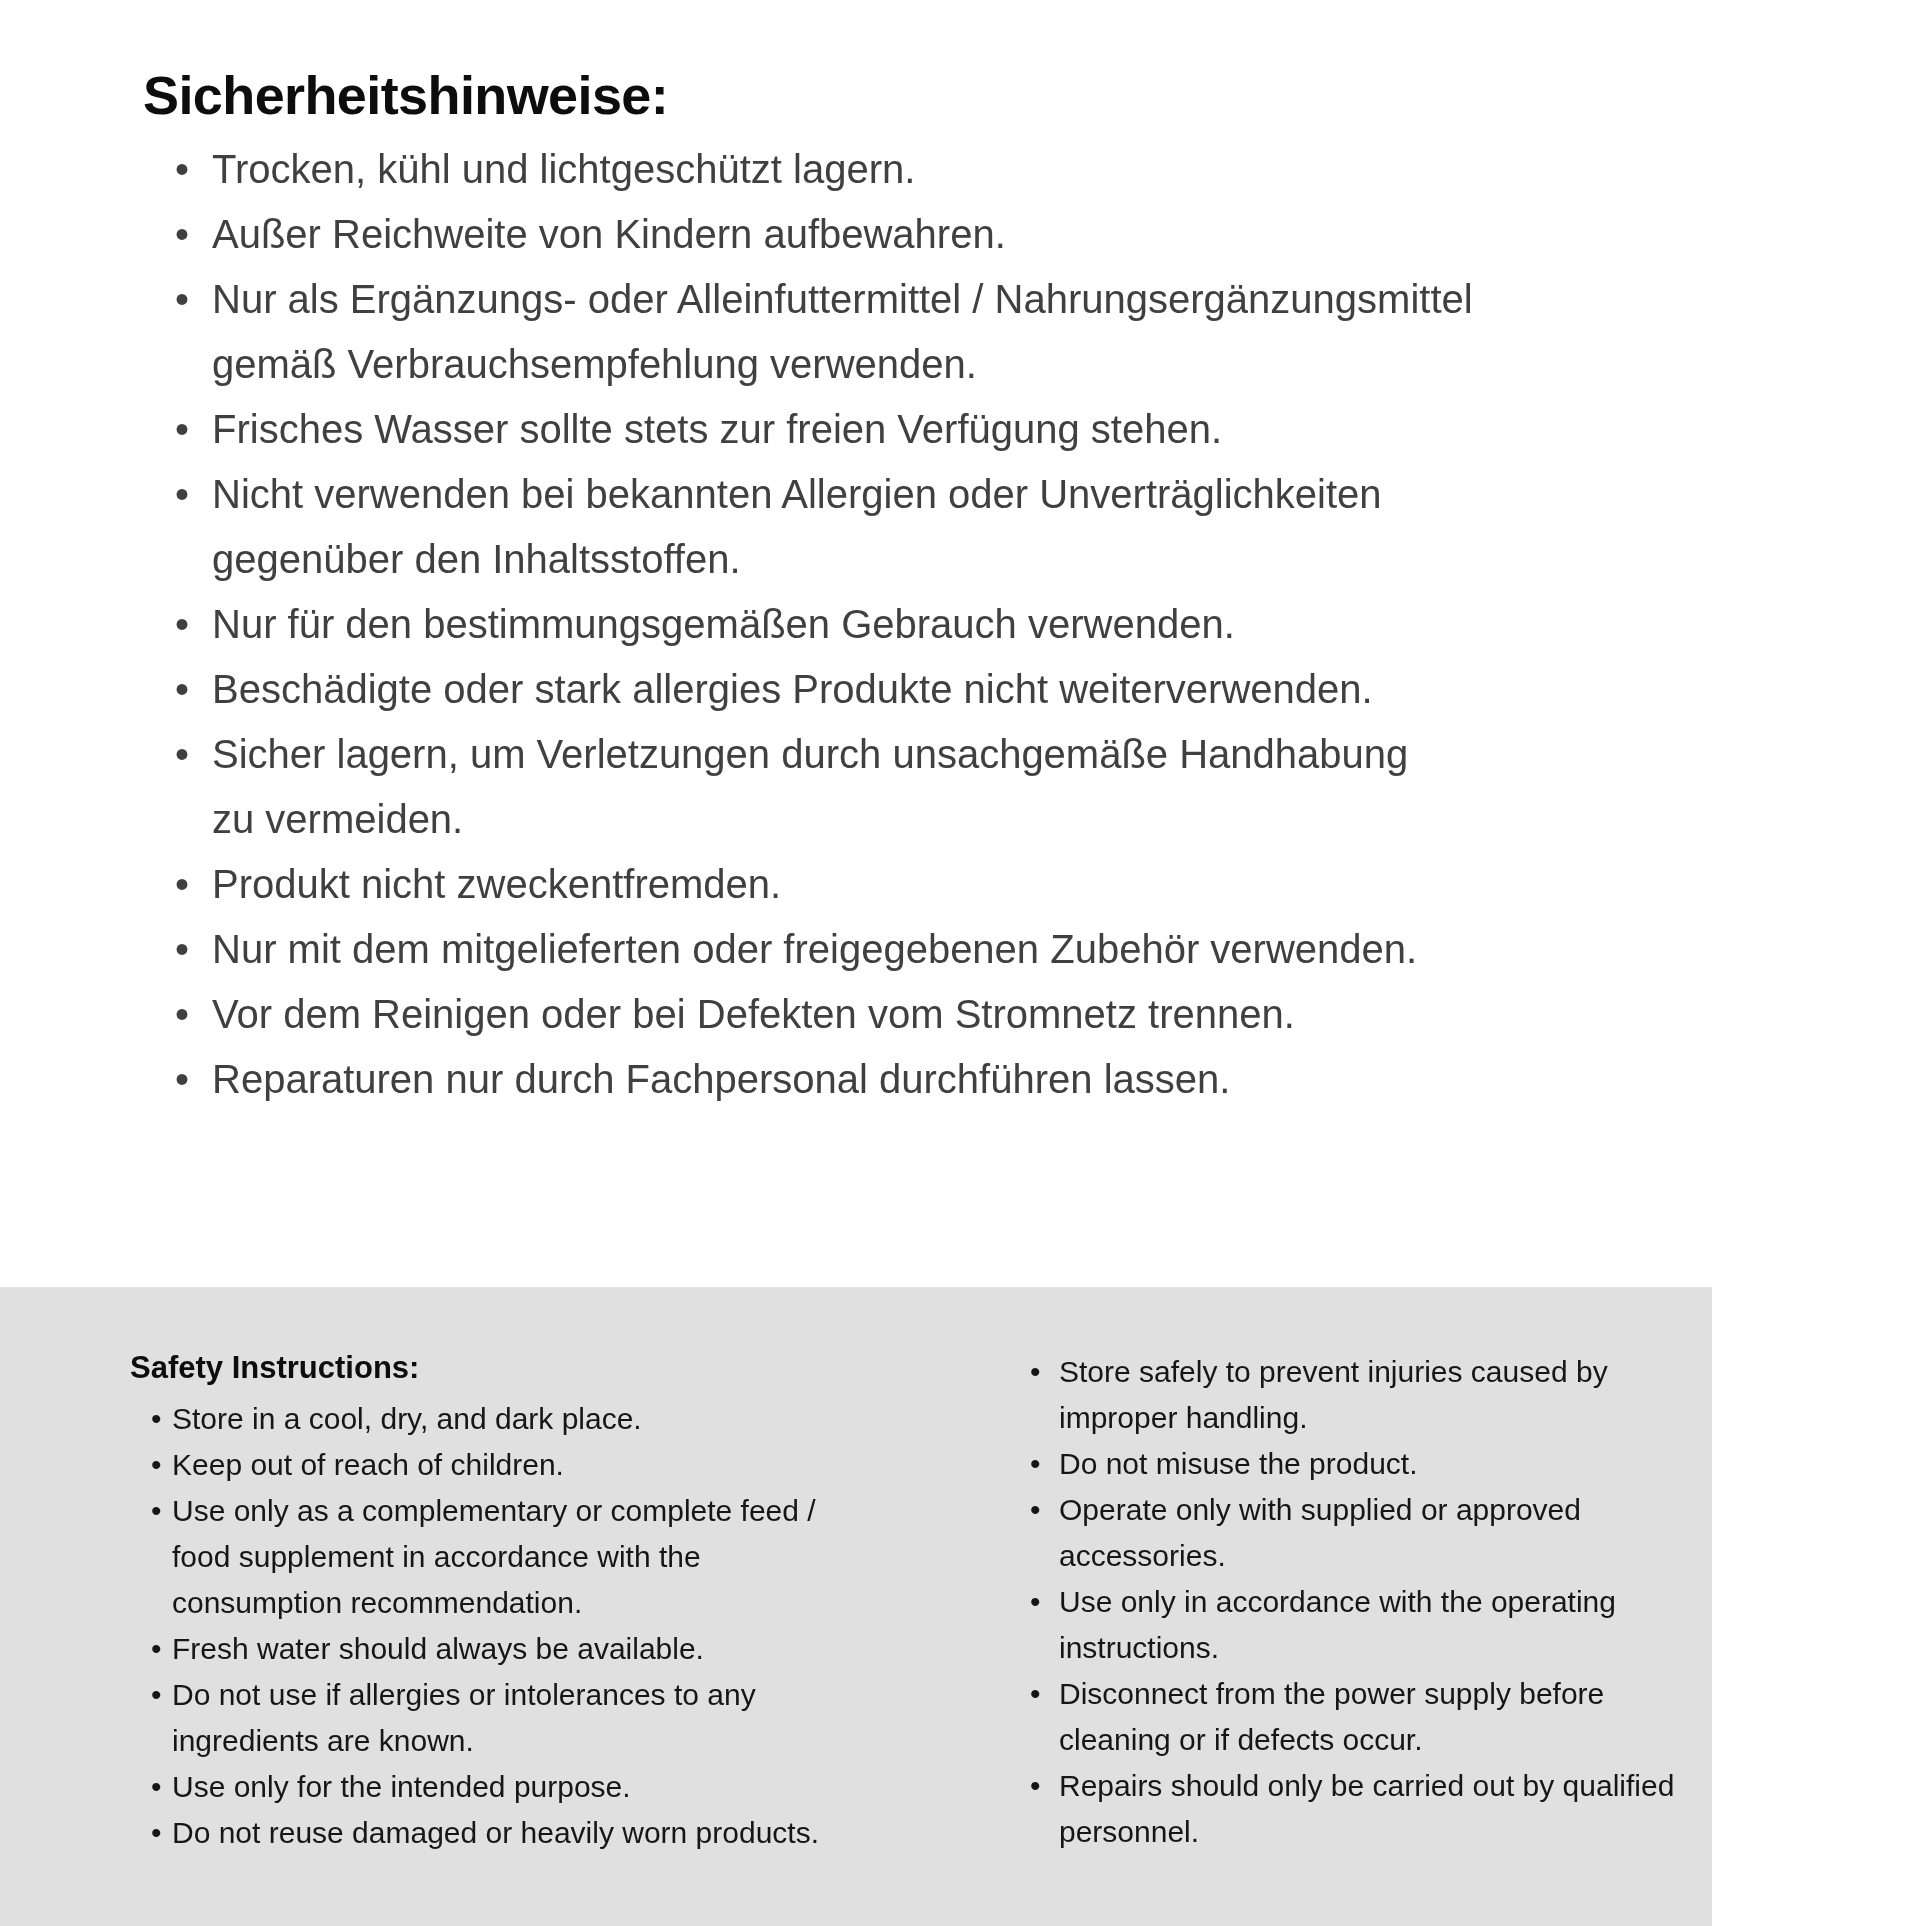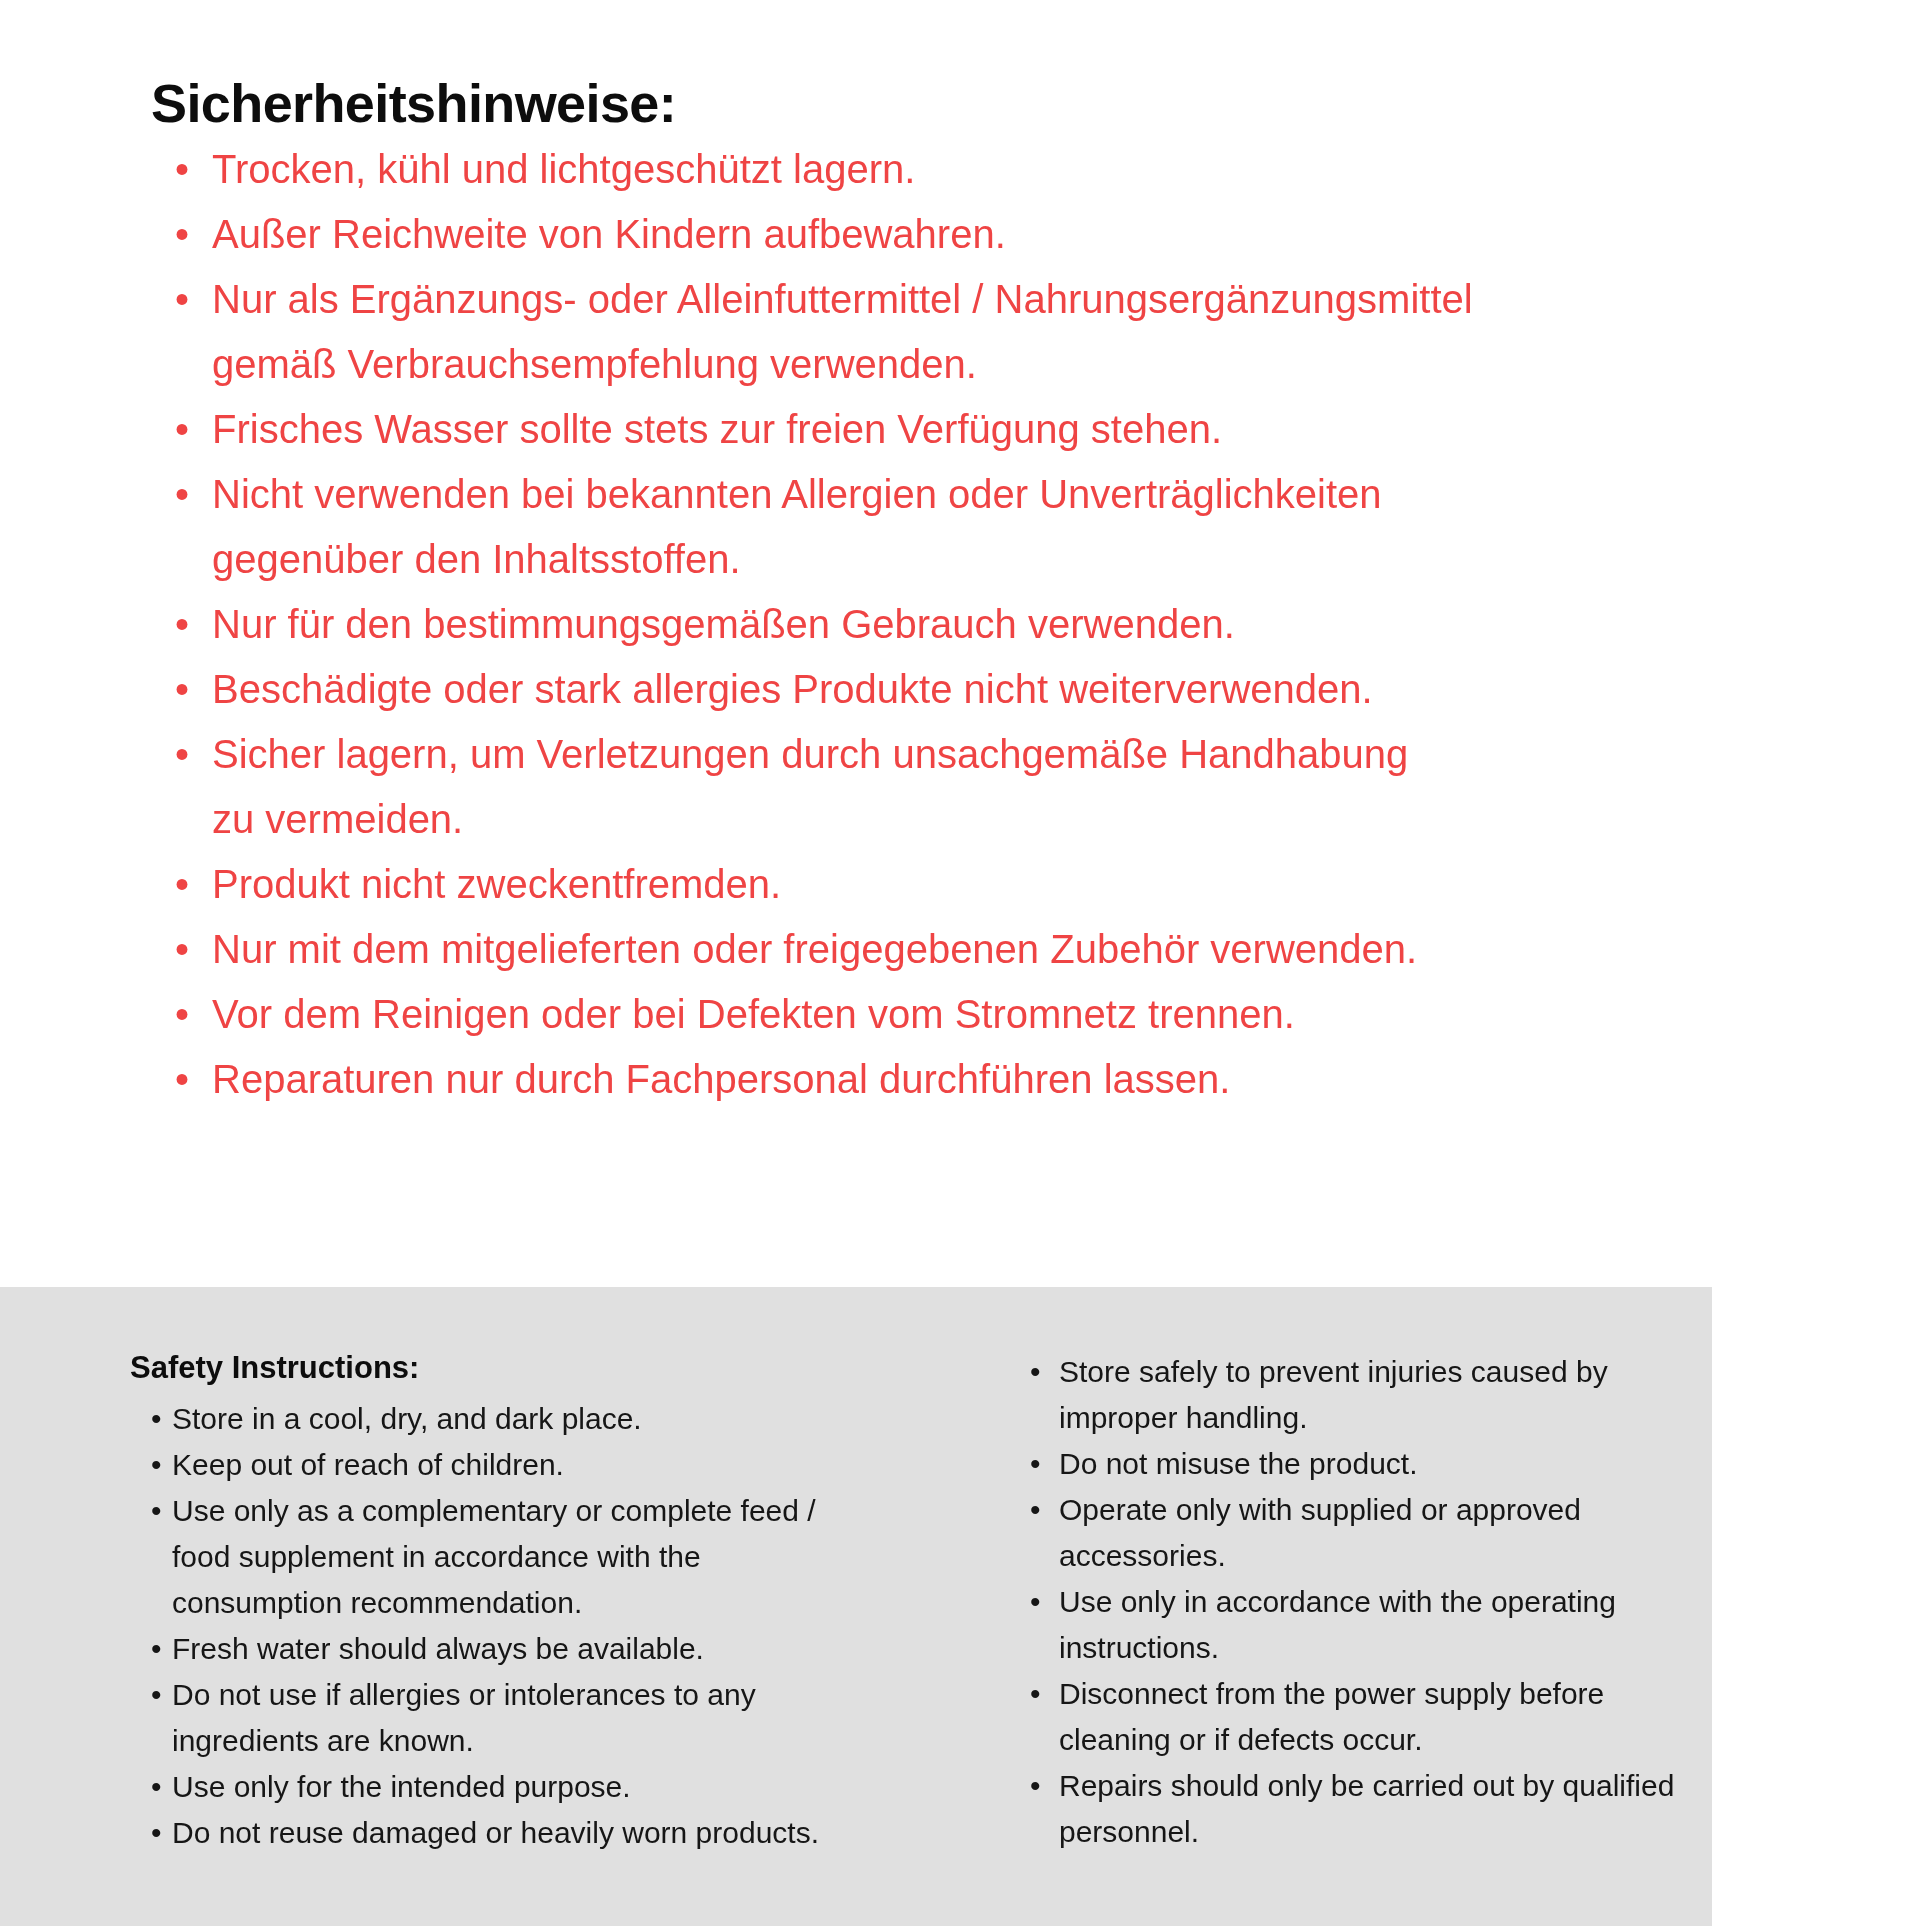--- a/index.html
+++ b/index.html
@@ -13,21 +13,21 @@
     height: 1926px;
     background: #ffffff;
     font-family: "Liberation Sans", sans-serif;
     color: #141414;
     overflow: hidden;
   }
   .de-title {
     position: absolute;
     left: 135px;
     top: 55px;
-    margin: 16px;
+    margin: 8px;
     font-size: 54px;
     line-height: 1.2;
     font-weight: 700;
     color: #0d0d0d;
     letter-spacing: -0.6px;
   }
   .bullet-list {
     margin: 0;
     padding: 0;
     list-style: none;
@@ -42,21 +42,21 @@
     left: 0;
     top: 0;
   }
   .de-list {
     position: absolute;
     left: 175px;
     top: 137px;
     width: 1669px;
     font-size: 40px;
     line-height: 65px;
-    color: #ef4444;
+    color: #404040;
   }
   .de-list li {
     padding-left: 37px;
   }
   .en-section {
     position: absolute;
     left: 0;
     top: 1287px;
     width: 1712px;
     height: 639px;

